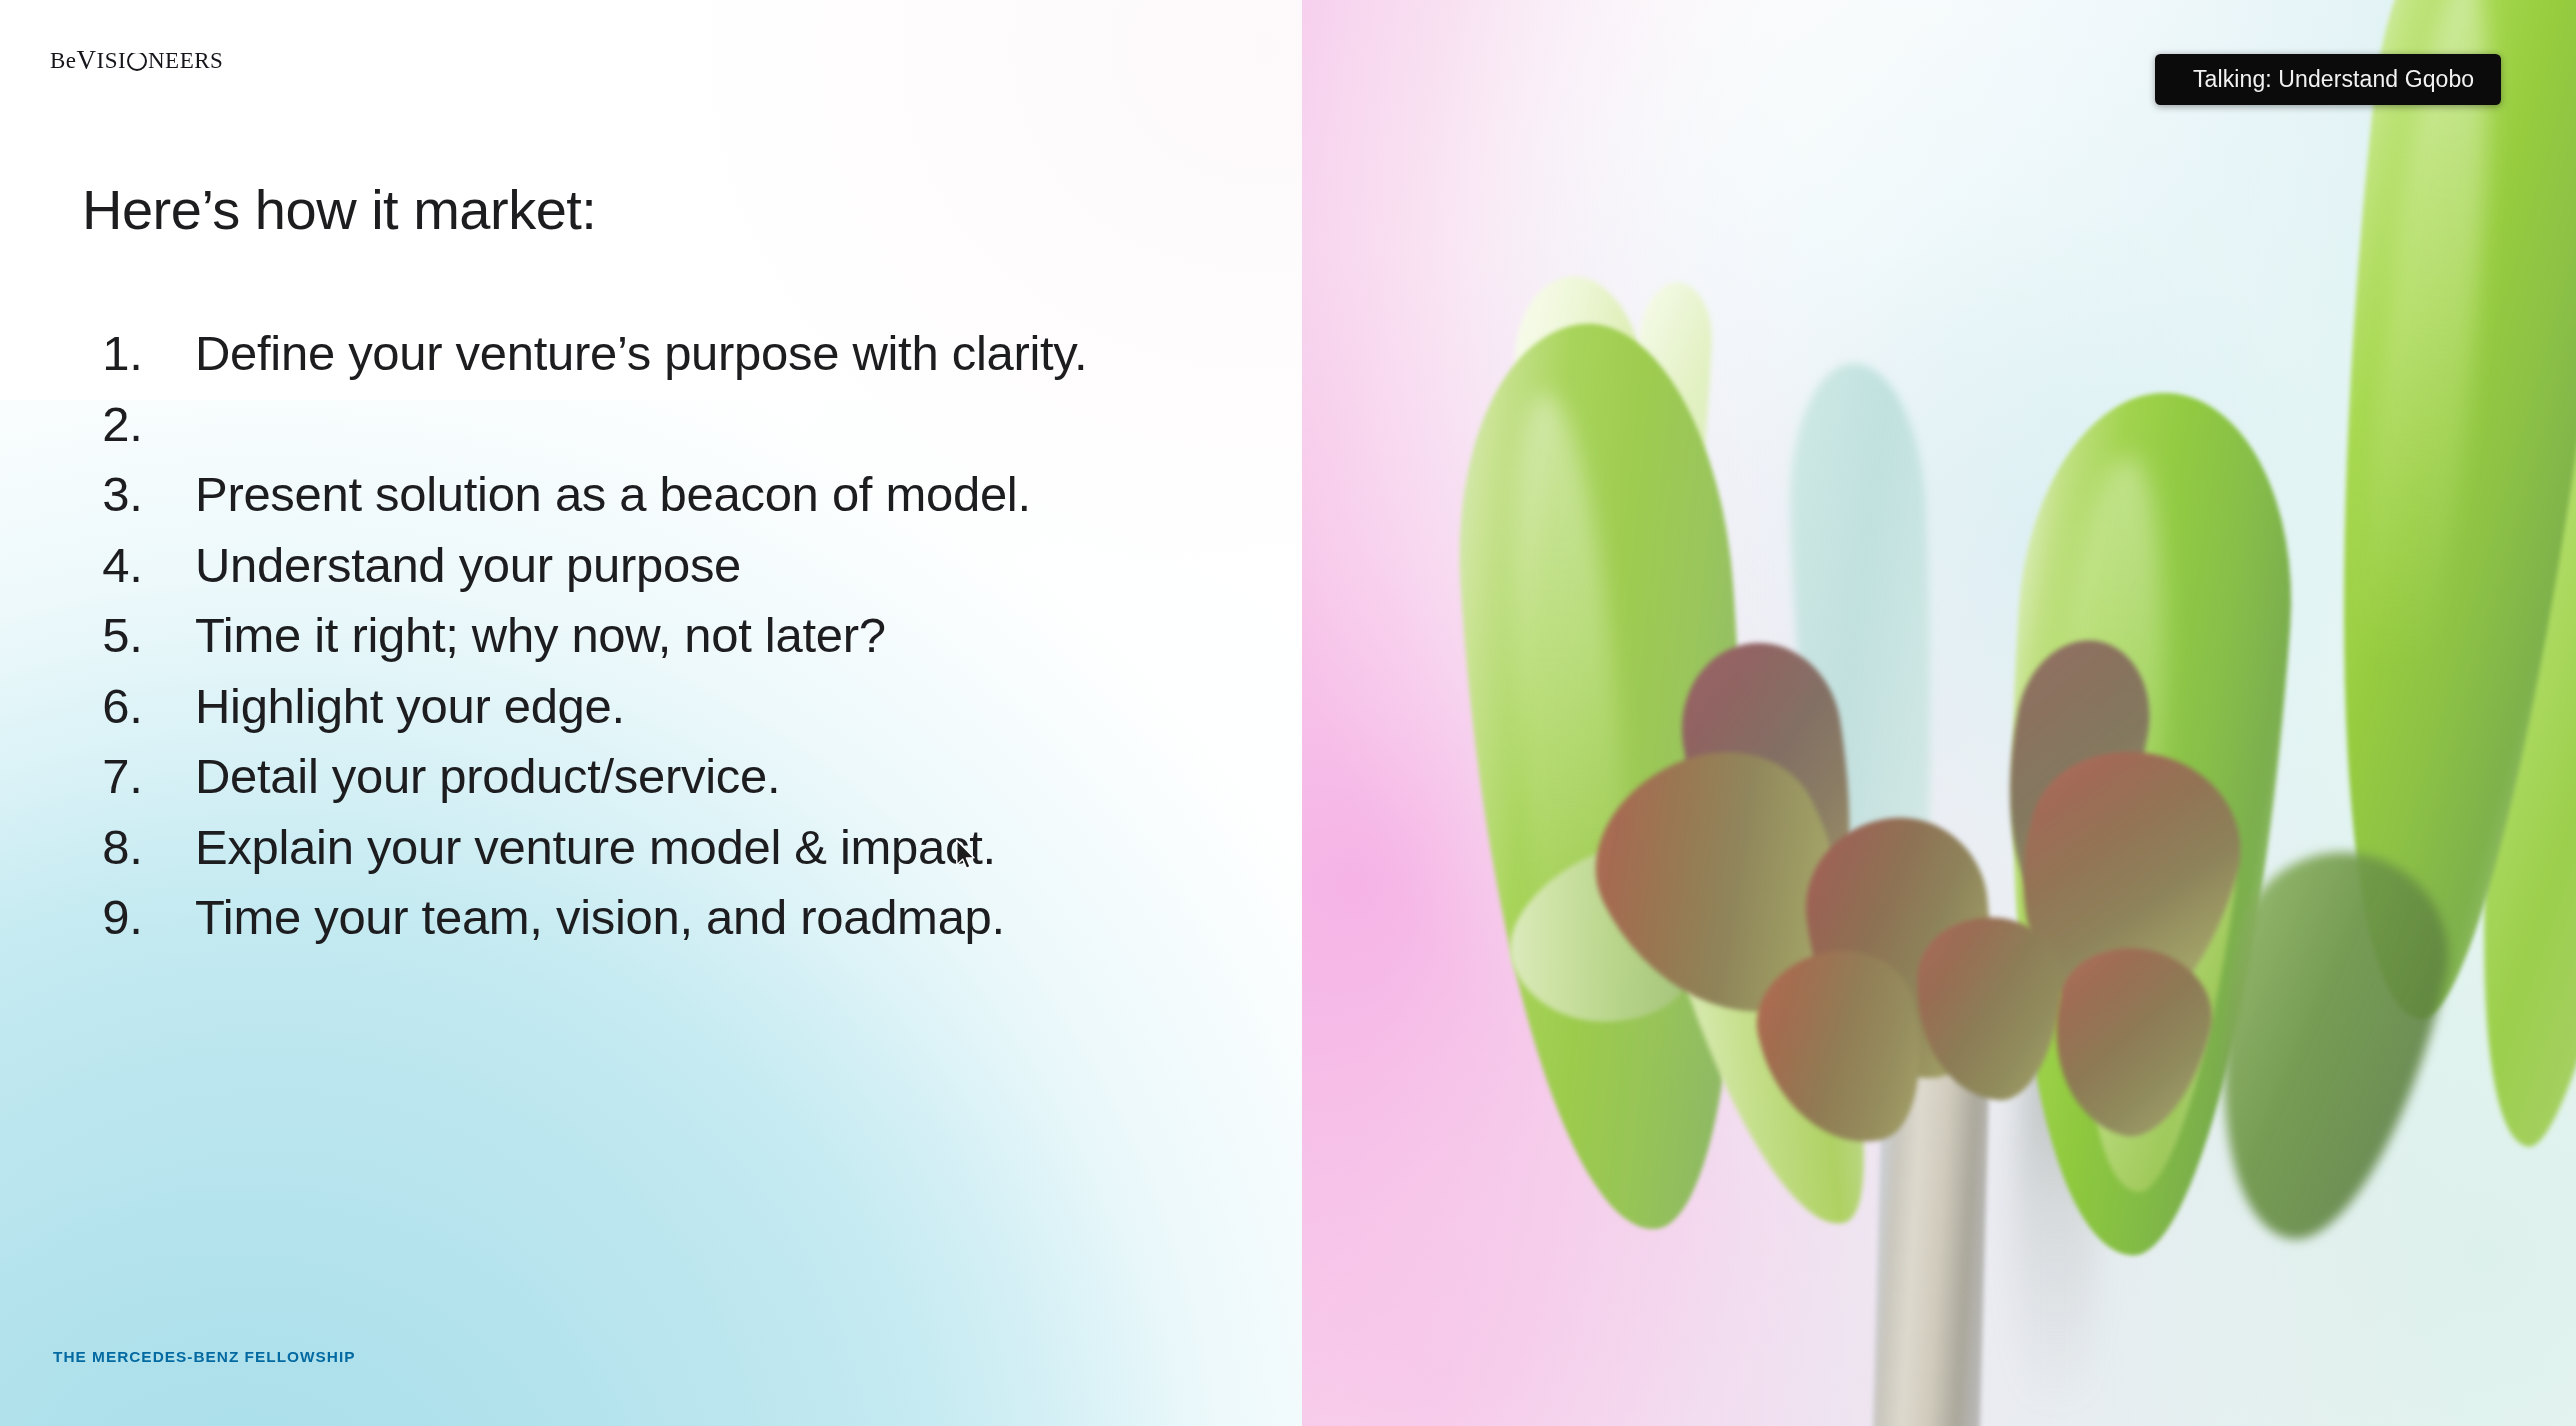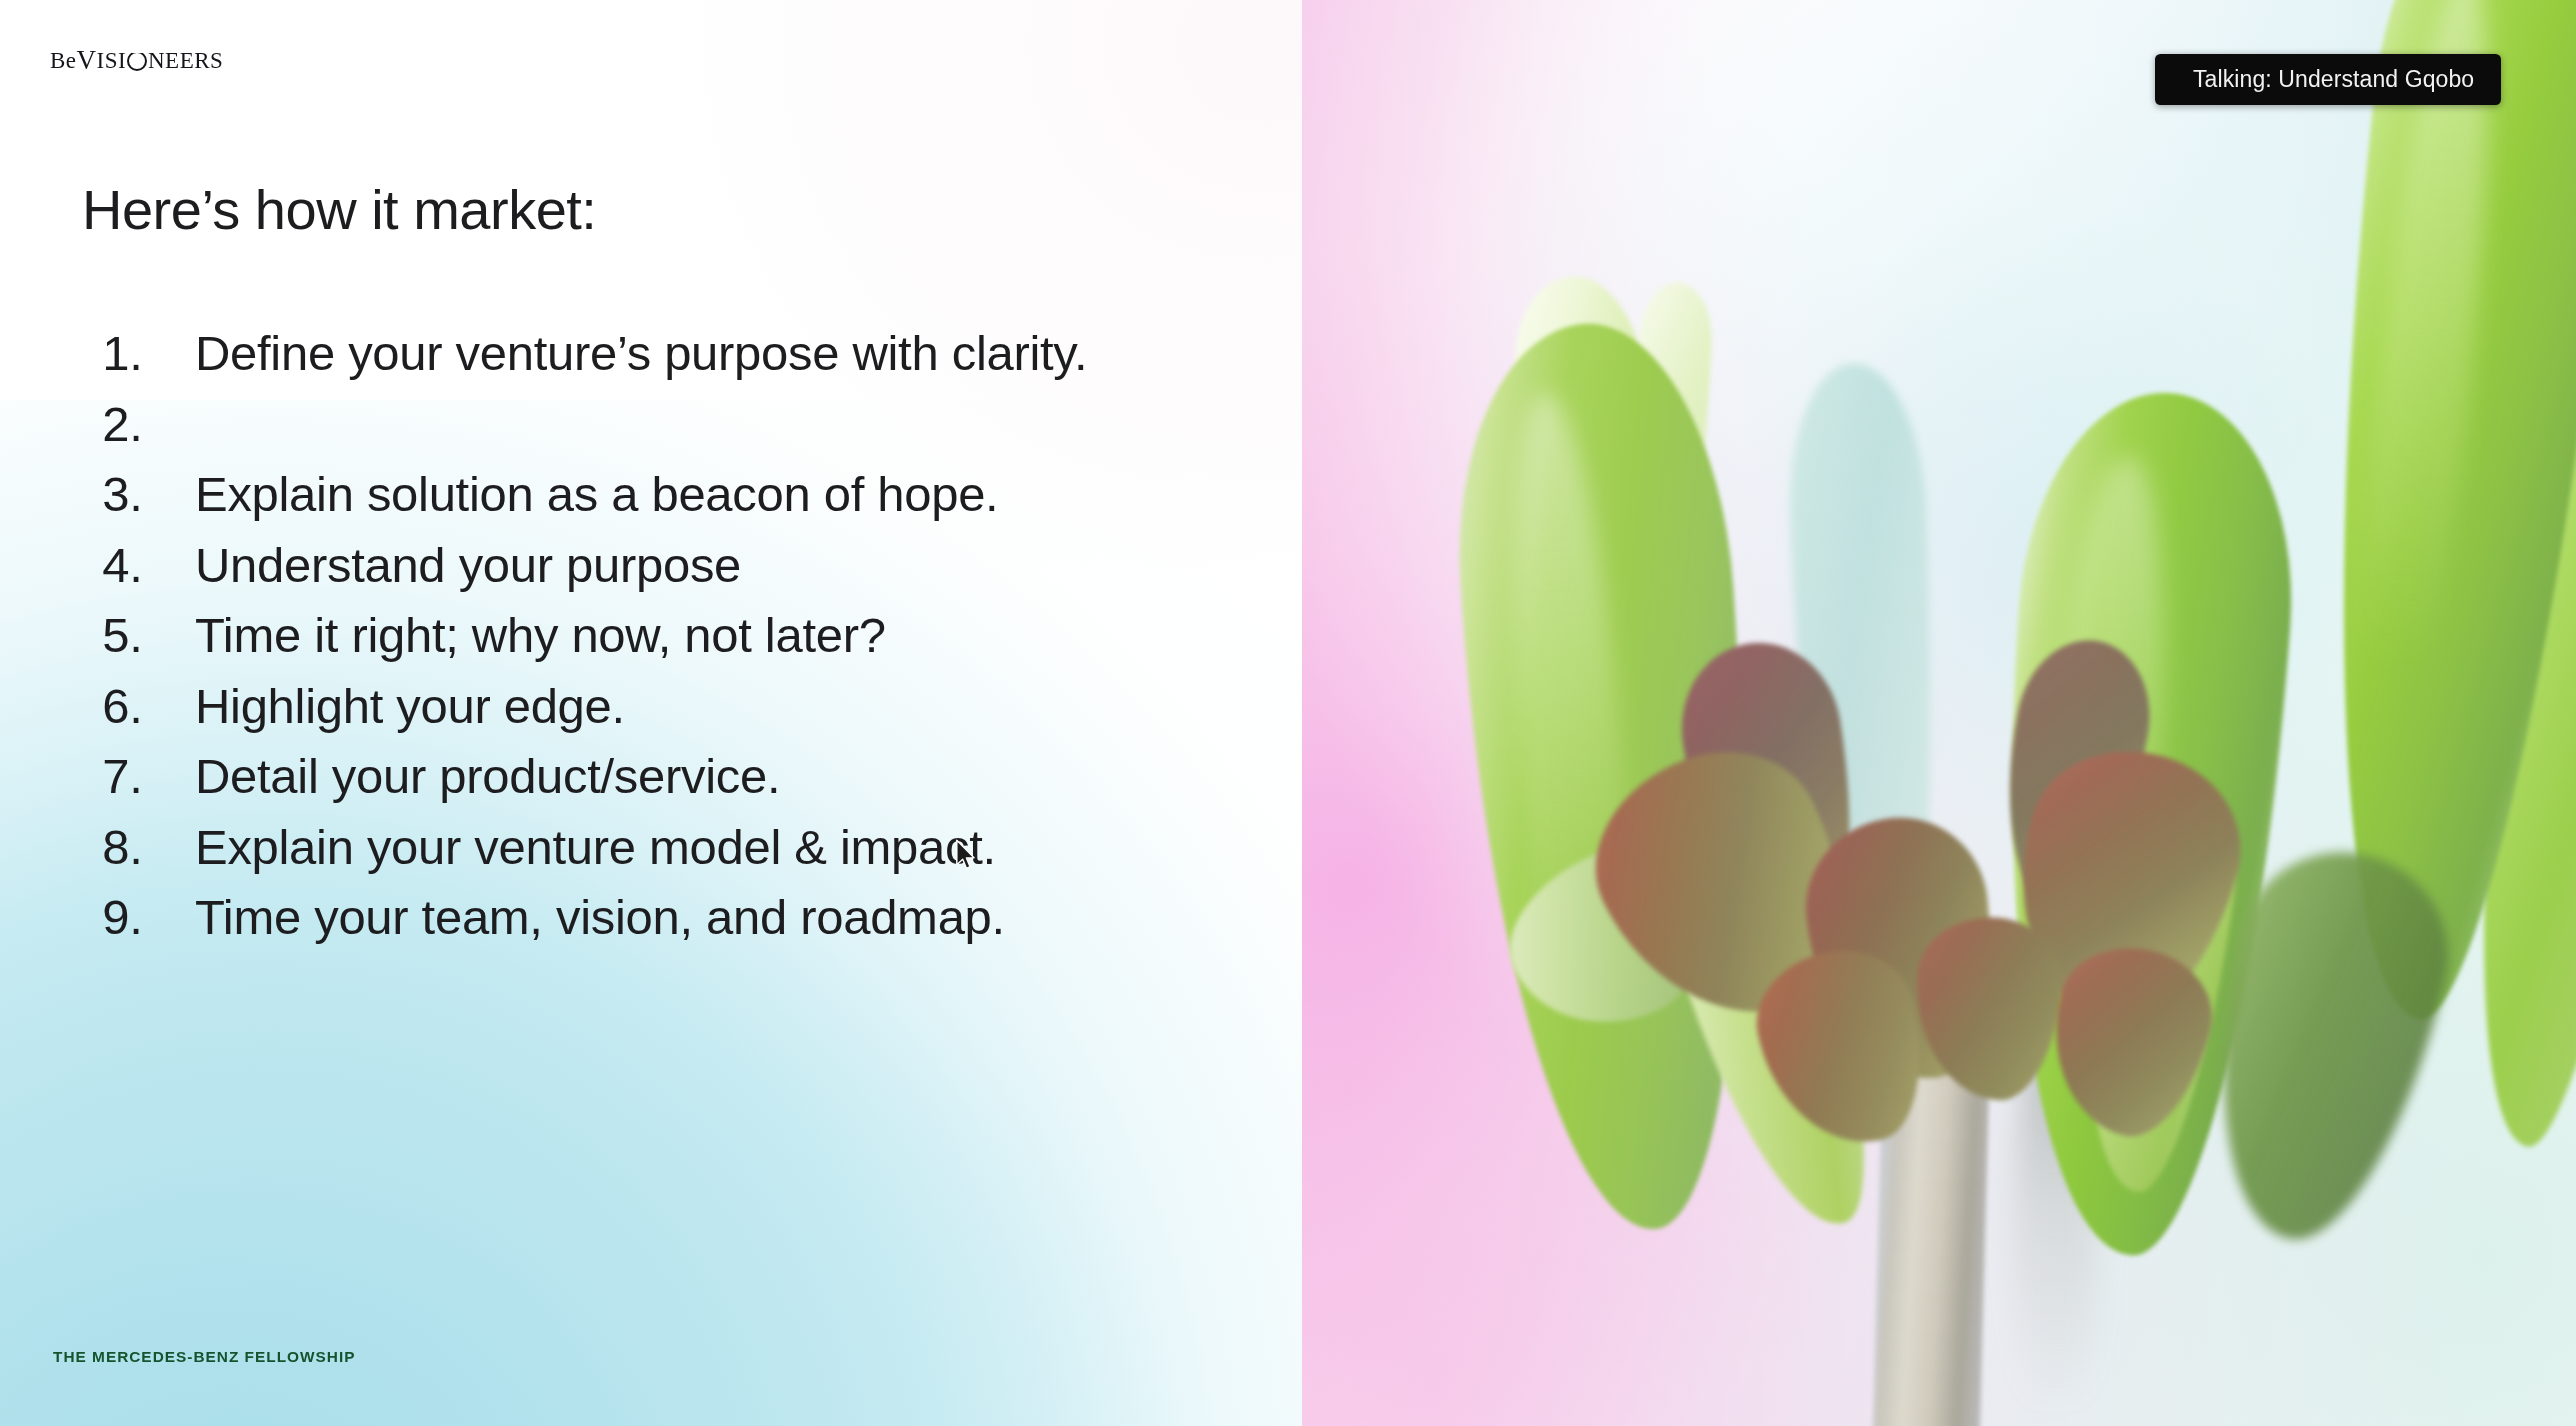--- a/index.html
+++ b/index.html
@@ -155,21 +155,21 @@
     max-width: 963px;
   }
 
   #slide-footer {
     position: absolute;
     left: 53px;
     bottom: 61px;
     font-size: 15.4px;
     font-weight: bold;
     letter-spacing: 1px;
-    color: #14532d;
+    color: #0369a1;
     white-space: nowrap;
   }
 
   
   #video-panel {
     position: absolute;
     left: 1302px;
     top: 0;
     width: 1274px;
     height: 1427px;
@@ -562,21 +562,21 @@
     <ul id="slide-list">
       <li>
         <span class="num">1.</span>
         <span class="txt">Define your venture’s purpose with clarity.</span>
       </li>
       <li>
         <span class="num">2.</span>
       </li>
       <li>
         <span class="num">3.</span>
-        <span class="txt">Explain solution as a beacon of hope.</span>
+        <span class="txt">Present solution as a beacon of model.</span>
       </li>
       <li>
         <span class="num">4.</span>
         <span class="txt">Understand your purpose</span>
       </li>
       <li>
         <span class="num">5.</span>
         <span class="txt">Time it right; why now, not later?</span>
       </li>
       <li>

